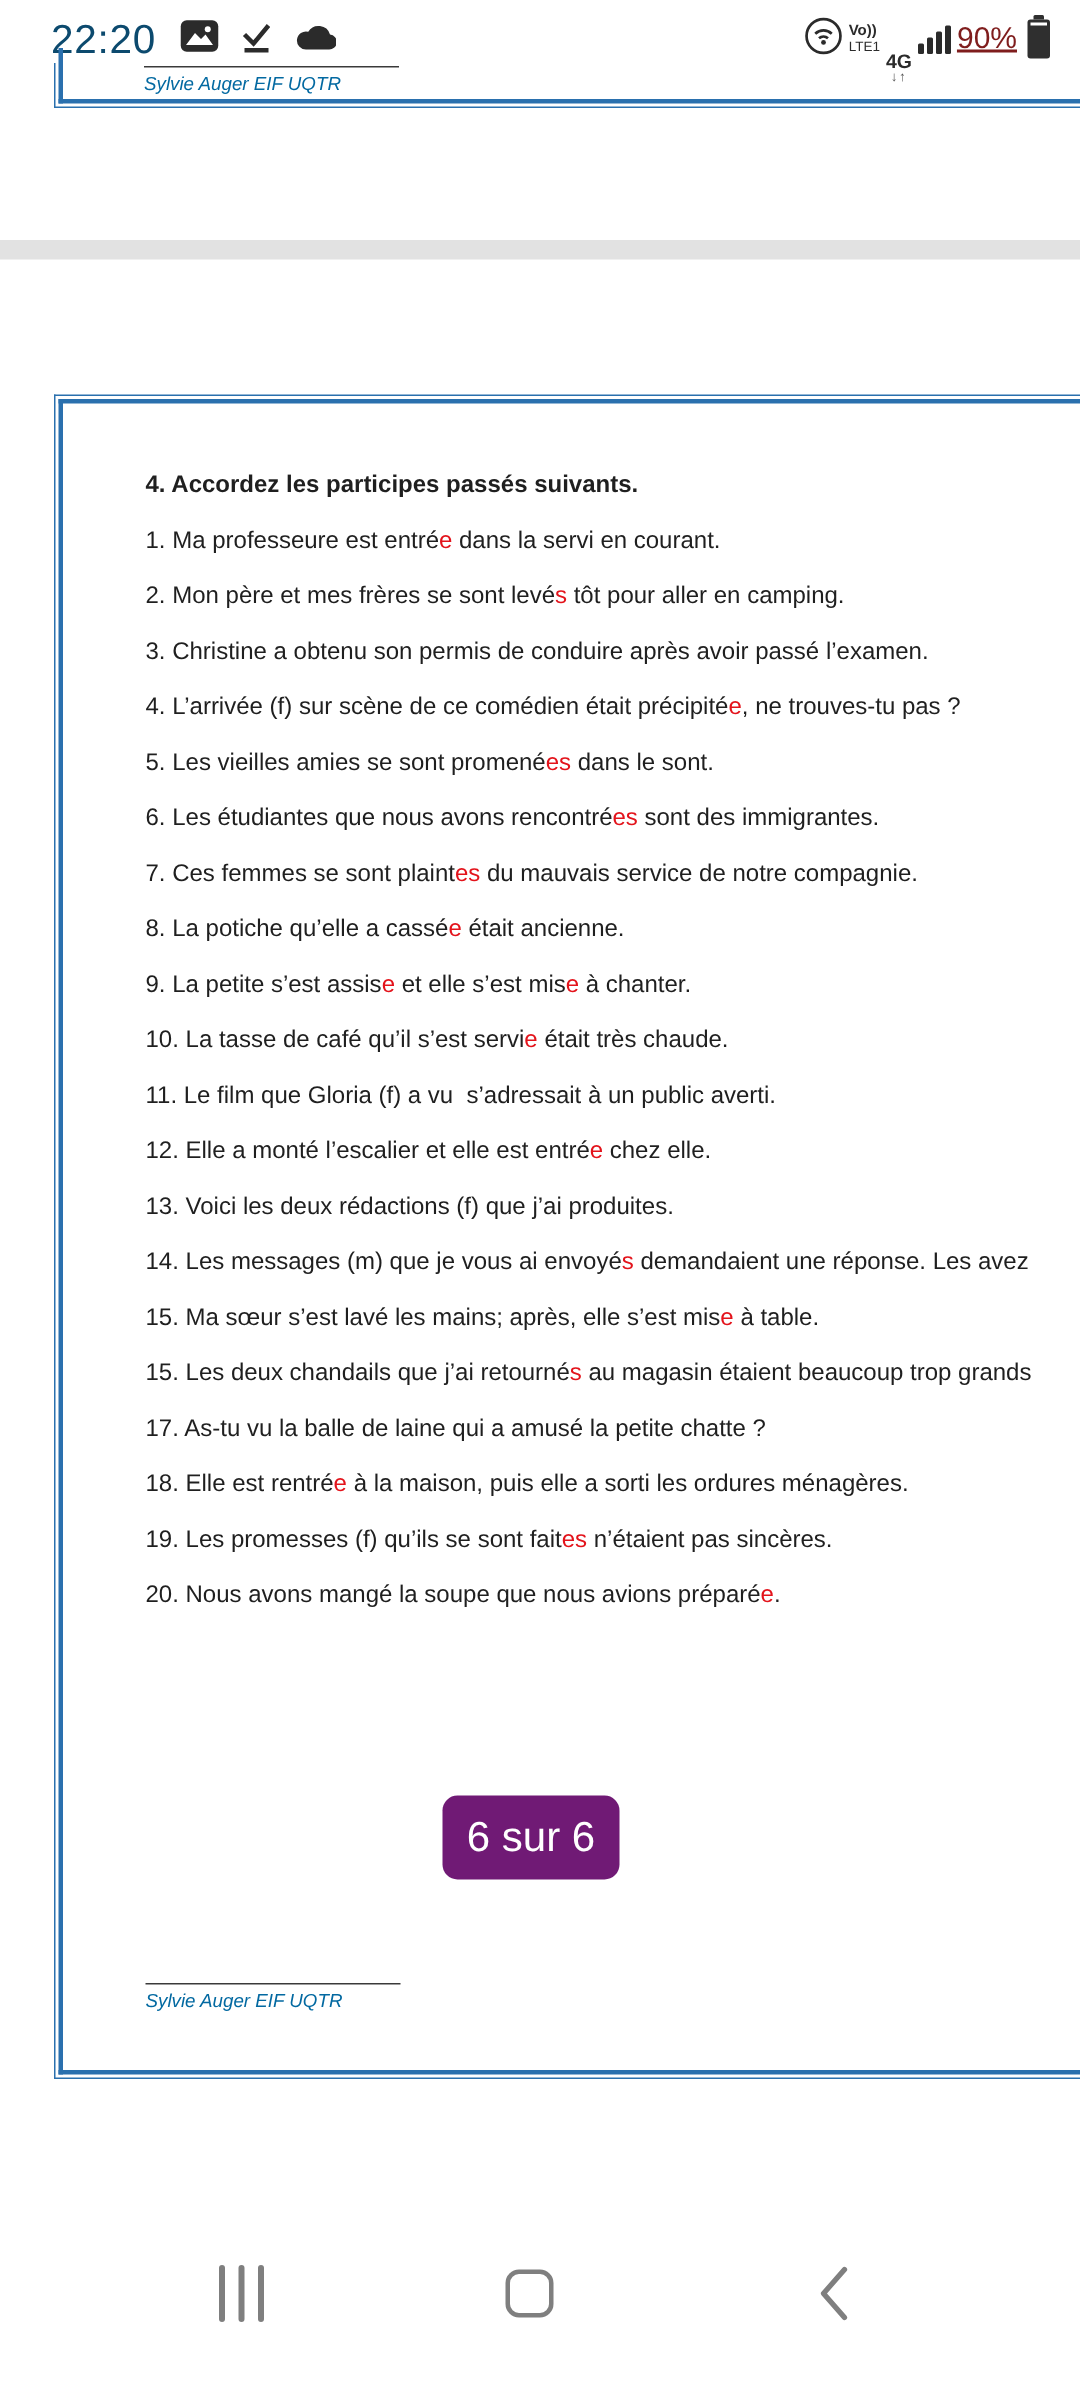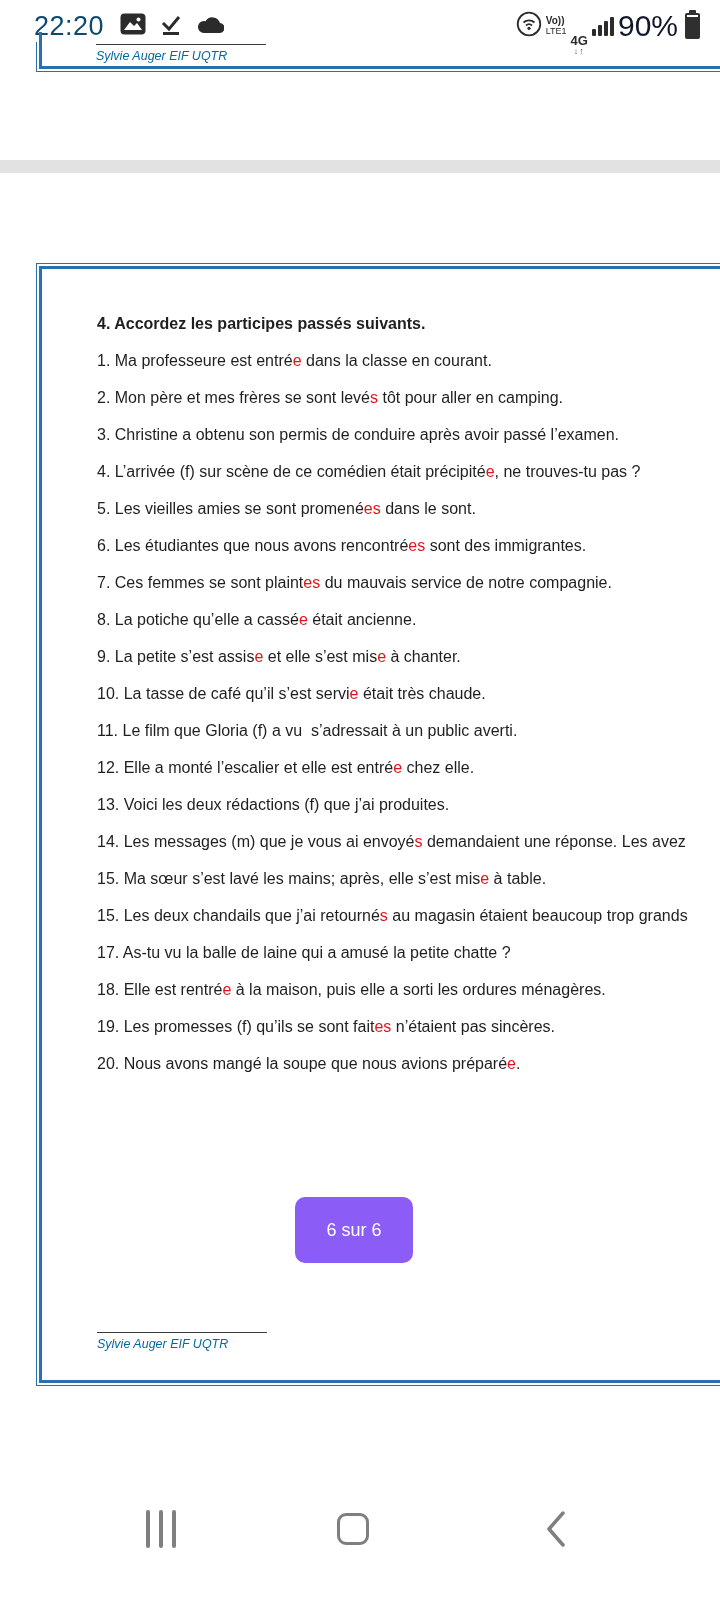--- a/index.html
+++ b/index.html
@@ -14,21 +14,21 @@
   .sb-left-icons{display:flex;align-items:center;gap:13px;margin-left:16px;}
   .sb-right{margin-left:auto;display:flex;align-items:center;gap:4px;}
   .stack{display:flex;flex-direction:column;align-items:flex-start;line-height:10px;}
   .stack .t1{font-size:10px;font-weight:bold;color:#2b2b2b;}
   .stack .t2{font-size:9px;color:#2b2b2b;}
   .g4{align-items:center;margin-top:40px;}
   .g4 .t1{font-size:13px;}
   .g4 .t2{font-size:9px;letter-spacing:1px;color:#555;}
   .sigbars{display:flex;align-items:flex-end;gap:2px;height:20px;}
   .sigbars i{display:block;width:4px;background:#2b2b2b;border-radius:1px;}
-  .pct{font-size:30px;color:#0f172a;}
+  .pct{font-size:20px;color:#7f1d1d;text-decoration:underline;}
   .battery{position:relative;width:15px;height:26px;border-radius:2px;background:#2f2f2f;margin-left:3px;}
   .battery:before{content:"";position:absolute;top:-3px;left:4px;width:7px;height:3px;background:#2f2f2f;
                   border-radius:1px 1px 0 0;}
   .battery:after{content:"";position:absolute;top:2px;left:2px;right:2px;height:2px;background:#fff;}
 
   
   .prev-frame{position:absolute;left:36px;top:42px;width:700px;height:30px;
               border:0 solid #2a70ae;border-left-width:1px;border-bottom-width:1px;}
   .prev-frame:before{content:"";position:absolute;top:-10px;left:2px;right:0;bottom:2px;
               border:0 solid #2a70ae;border-left-width:3px;border-bottom-width:3px;}
@@ -41,22 +41,22 @@
 
   
   .page-frame{position:absolute;left:36px;top:263px;width:700px;height:1123px;background:#fff;
               border:0 solid #2a70ae;border-left-width:1px;border-top-width:1px;border-bottom-width:1px;}
   .page-frame:before{content:"";position:absolute;top:2px;left:2px;right:0;bottom:2px;
               border:0 solid #2a70ae;border-left-width:3px;border-top-width:3px;border-bottom-width:3px;}
   .page-body{position:absolute;top:5px;left:5px;right:0;bottom:5px;padding:46px 0 0 55px;}
   .heading{font-size:16px;font-weight:bold;line-height:18px;height:18px;margin-bottom:19px;white-space:pre;}
   .item{font-size:16px;line-height:18px;height:18px;margin-bottom:19px;white-space:pre;}
   .item .red{color:#e3131b;}
-  .badge{width:118px;height:66px;margin:124px 0 0 198px;background:#8b5cf6;border-radius:10px;
-         color:#ffffff;font-size:18px;display:flex;align-items:center;justify-content:center;}
+  .badge{width:118px;height:56px;margin:124px 0 0 198px;background:#701a75;border-radius:10px;
+         color:#ffffff;font-size:28px;display:flex;align-items:center;justify-content:center;}
   .page-footer{margin-top:69px;}
 
   
   .nav-bar{position:absolute;left:0;top:1505px;width:720px;height:50px;background:#fff;}
   .nav-recents{position:absolute;left:146px;top:5px;display:flex;gap:9px;cursor:pointer;}
   .nav-recents i{display:block;width:4px;height:38px;background:#7f7f7f;border-radius:2px;}
   .nav-home{position:absolute;left:337px;top:8px;width:32px;height:32px;border:3px solid #7f7f7f;
             border-radius:9px;cursor:pointer;}
   .nav-back{position:absolute;left:545px;top:4px;cursor:pointer;}
 </style>
@@ -120,21 +120,21 @@
     <div class="sig-line"></div>
     <div class="sig-text">Sylvie Auger EIF UQTR</div>
   </div>
 
   <div class="page-gap"></div>
 
   <div class="page-frame">
     <div class="page-body">
       <div class="heading">4. Accordez les participes passés suivants.</div>
       <div class="items">
-          <div class="item"><span>1. Ma professeure est entré</span><span class="red">e</span><span> dans la classe en courant.</span></div>
+          <div class="item"><span>1. Ma professeure est entré</span><span class="red">e</span><span> dans la servi en courant.</span></div>
           <div class="item"><span>2. Mon père et mes frères se sont levé</span><span class="red">s</span><span> tôt pour aller en camping.</span></div>
           <div class="item"><span>3. Christine a obtenu son permis de conduire après avoir passé l’examen.</span></div>
           <div class="item"><span>4. L’arrivée (f) sur scène de ce comédien était précipité</span><span class="red">e</span><span>, ne trouves-tu pas ?</span></div>
           <div class="item"><span>5. Les vieilles amies se sont promené</span><span class="red">es</span><span> dans le sont.</span></div>
           <div class="item"><span>6. Les étudiantes que nous avons rencontré</span><span class="red">es</span><span> sont des immigrantes.</span></div>
           <div class="item"><span>7. Ces femmes se sont plaint</span><span class="red">es</span><span> du mauvais service de notre compagnie.</span></div>
           <div class="item"><span>8. La potiche qu’elle a cassé</span><span class="red">e</span><span> était ancienne.</span></div>
           <div class="item"><span>9. La petite s’est assis</span><span class="red">e</span><span> et elle s’est mis</span><span class="red">e</span><span> à chanter.</span></div>
           <div class="item"><span>10. La tasse de café qu’il s’est servi</span><span class="red">e</span><span> était très chaude.</span></div>
           <div class="item"><span>11. Le film que Gloria (f) a vu  s’adressait à un public averti.</span></div>

